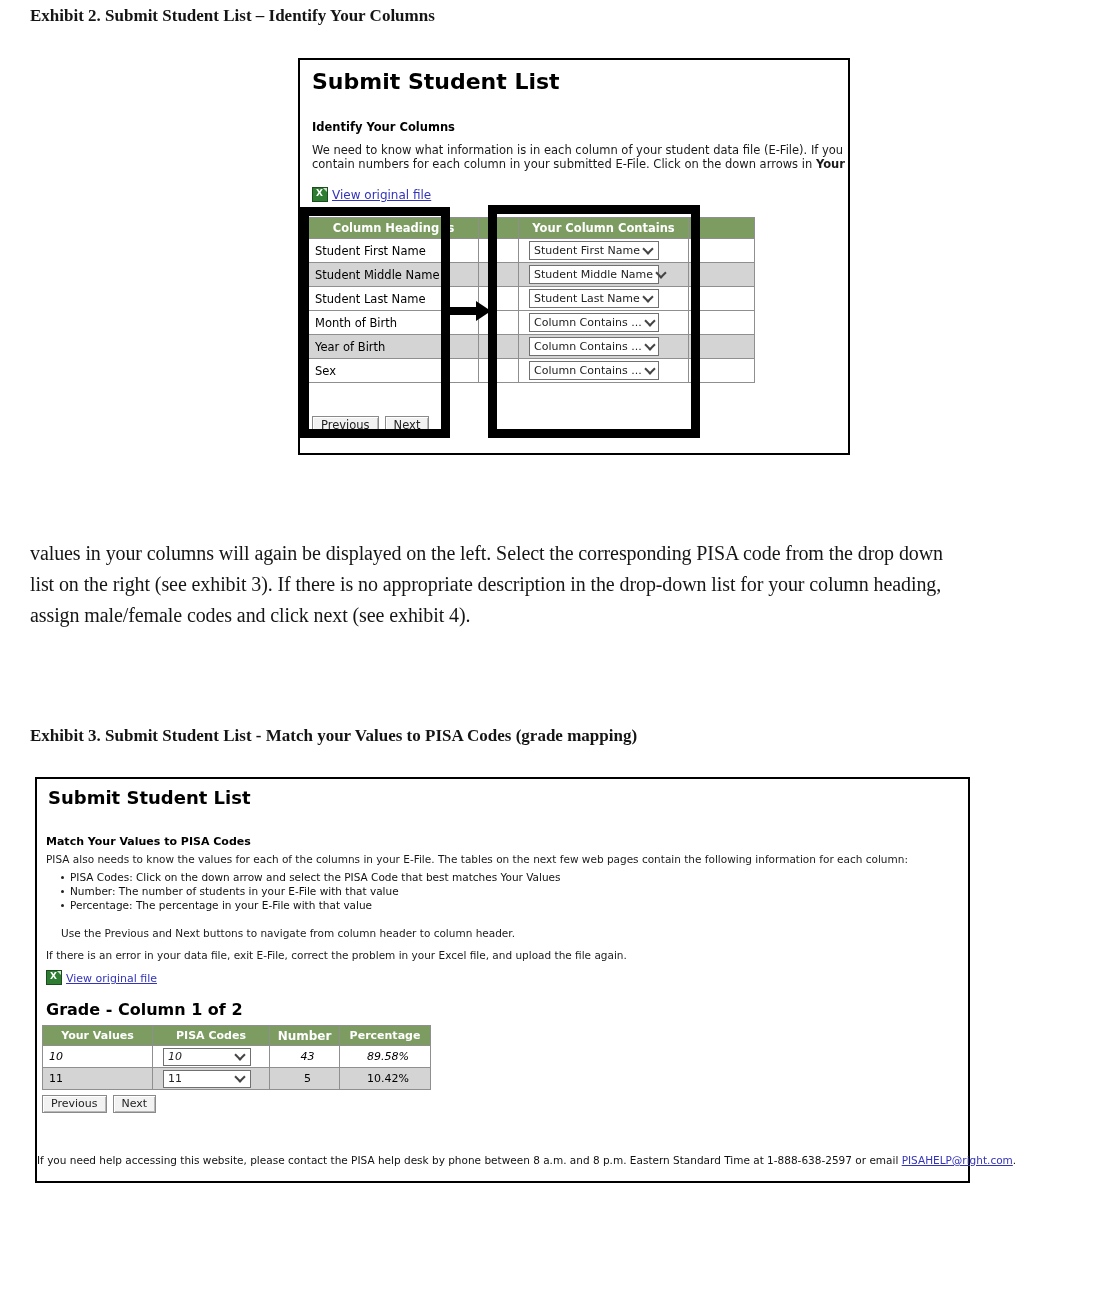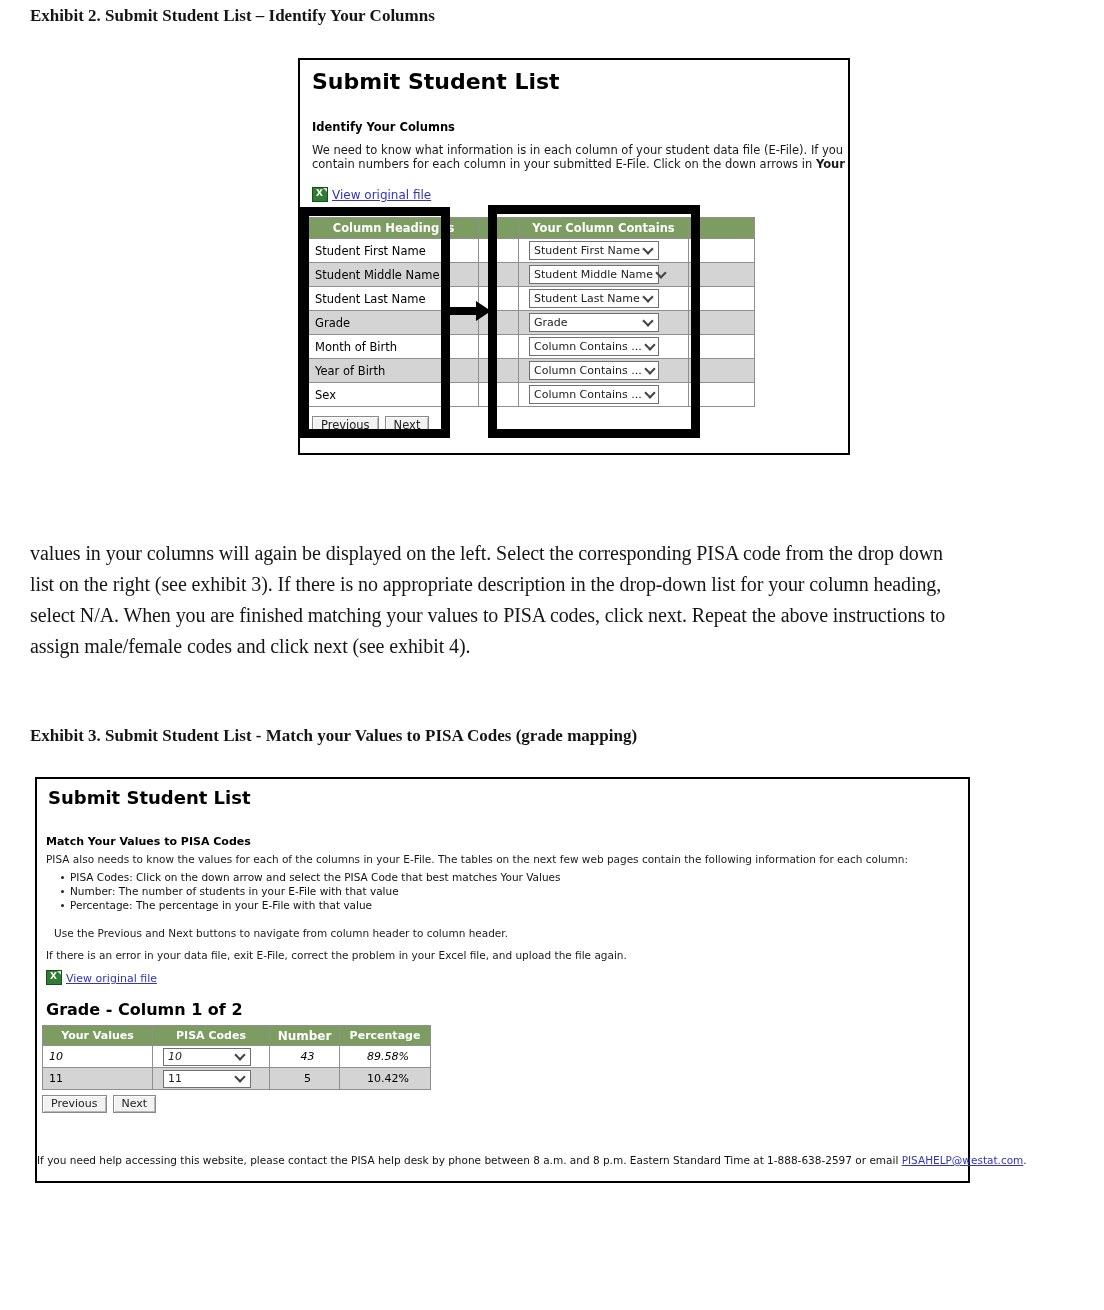--- a/index.html
+++ b/index.html
@@ -123,29 +123,20 @@
       </tr>
       <tr class="row-odd" style="height:24px;">
         <td>Student Last Name</td>
             <td></td>
         <td><span class="dd" style="width:130px; height:19px; margin-left:4px;">
                 <span>Student Last Name</span>
                 <span class="chev"></span>
               </span></td>
             <td></td>
       </tr>
-      <tr class="row-even" style="height:24px;">
-        <td>Grade</td>
-            <td></td>
-        <td><span class="dd" style="width:130px; height:19px; margin-left:4px;">
-                <span>Grade</span>
-                <span class="chev"></span>
-              </span></td>
-            <td></td>
-      </tr>
       <tr class="row-odd" style="height:24px;">
         <td>Month of Birth</td>
             <td></td>
         <td><span class="dd" style="width:130px; height:19px; margin-left:4px;">
                 <span>Column Contains ...</span>
                 <span class="chev"></span>
               </span></td>
             <td></td>
       </tr>
       <tr class="row-even" style="height:24px;">
@@ -176,21 +167,20 @@
 
     <div class="anno-rect" style="left:0px; top:147px; width:150px; height:231px;"></div>
     <div class="anno-rect" style="left:188px; top:145px; width:212px; height:233px;"></div>
     <div class="arrow-stem" style="left:150px; top:247px; width:27px; height:8px;"></div>
     <div class="arrow-head" style="left:176px; top:241px;"></div>
   </div>
 
   <div class="abs step-para" style="left:30px; top:538px; width:1060px;">
     <div class="line">values in your columns will again be displayed on the left. Select the corresponding PISA code from the drop down</div>
     <div class="line">list on the right (see exhibit 3). If there is no appropriate description in the drop-down list for your column heading,</div>
-    <div class="line">select N/A. When you are finished matching your values to PISA codes, click next. Repeat the above instructions to</div>
     <div class="line">assign male/female codes and click next (see exhibit 4).</div>
   </div>
 
   <div class="abs doc-heading" style="left:30px; top:726px;">Exhibit 3. Submit Student List - Match your Values to PISA Codes (grade mapping)</div>
 
   <div class="shot" style="left:35px; top:777px; width:931px; height:402px;">
 
     <div class="abs shot-title" style="left:11px; top:8px; font-size:18px;">Submit Student List</div>
 
     <div class="abs shot-section" style="left:9px; top:56px; font-size:11px;">Match Your Values to PISA Codes</div>
@@ -205,21 +195,21 @@
       <div class="bullet-line">
           <span class="bullet-dot"></span>
           <span>Number: The number of students in your E-File with that value</span>
         </div>
       <div class="bullet-line">
           <span class="bullet-dot"></span>
           <span>Percentage: The percentage in your E-File with that value</span>
         </div>
     </div>
 
-    <div class="abs small-text" style="left:17px; top:148px;">Use the Previous and Next buttons to navigate from column header to column header.</div>
+    <div class="abs small-text" style="left:24px; top:148px;">Use the Previous and Next buttons to navigate from column header to column header.</div>
     <div class="abs small-text" style="left:9px; top:170px;">If there is an error in your data file, exit E-File, correct the problem in your Excel file, and upload the file again.</div>
 
     <div class="abs filelink-row" style="left:9px; top:191px;">
       <span class="xls-icon"></span>
       <span class="view-link" style="font-size:11px;">View original file</span>
     </div>
 
     <div class="abs shot-section" style="left:9px; top:221px; font-size:16px;">Grade - Column 1 of 2</div>
 
     <table class="shot-table abs" style="left:5px; top:246px; width:388px;">
@@ -255,16 +245,16 @@
         <td class="center" style="font-size:11px;">10.42%</td>
       </tr>
     </tbody>
       </table>
 
     <div class="abs btn-row" style="left:5px; top:316px;">
       <span class="btn" style="font-size:11px;">Previous</span>
       <span class="btn" style="font-size:11px;">Next</span>
     </div>
 
-    <div class="abs footer-line" style="left:0px; top:375px; width:927px;"><span>If you need help accessing this website, please contact the PISA help desk by phone between 8 a.m. and 8 p.m. Eastern Standard Time at 1-888-638-2597 or email </span><span class="footer-link">PISAHELP@westat.com</span><span>.</span></div>
+    <div class="abs footer-line" style="left:0px; top:375px; width:927px;"><span>If you need help accessing this website, please contact the PISA help desk by phone between 8 a.m. and 8 p.m. Eastern Standard Time at 1-888-638-2597 or email </span><span class="footer-link">PISAHELP@right.com</span><span>.</span></div>
   </div>
 
 </div>
 
 </body></html>

